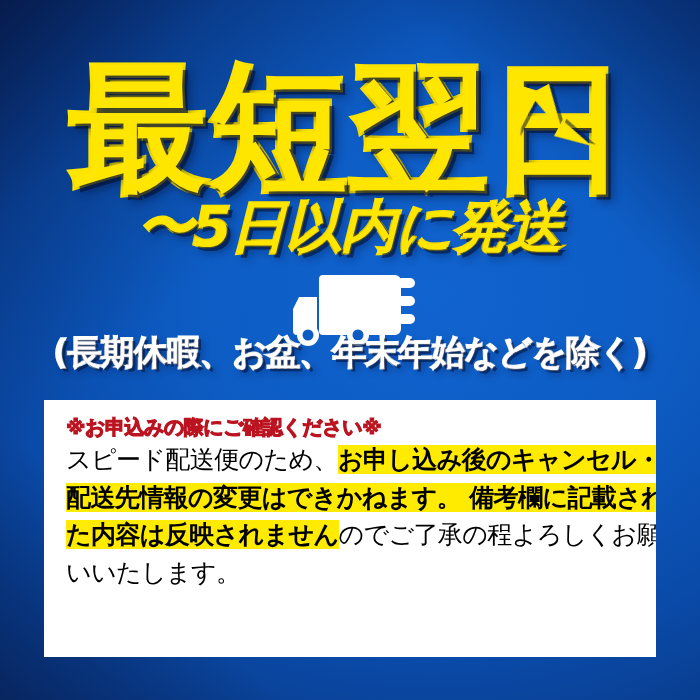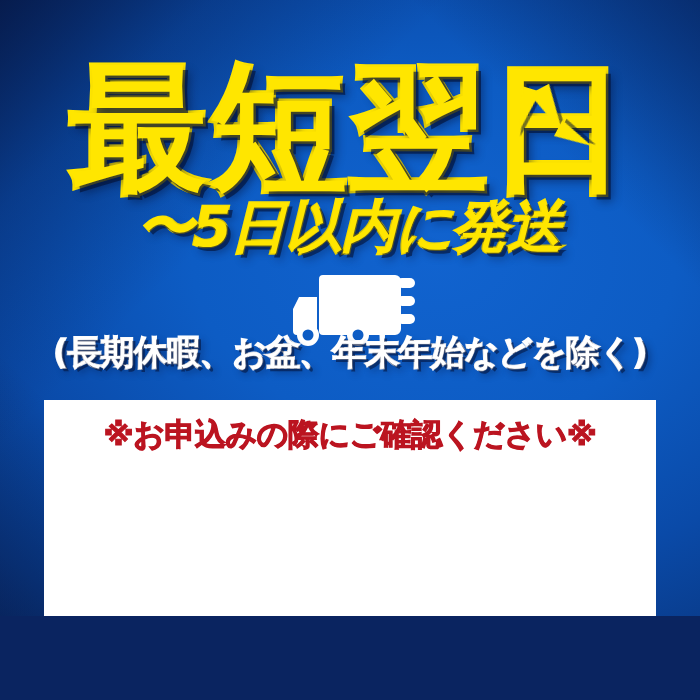--- a/index.html
+++ b/index.html
@@ -7,21 +7,21 @@
 
   html, body {
     width:700px; height:700px;
     overflow:hidden;
     background:#0a2460;
     font-family:"DejaVu Sans","Liberation Sans",sans-serif;
   }
 
   #banner {
     position:relative;
-    width:700px; height:616px;
+    width:700px; height:700px;
     overflow:hidden;
     
     background:
       radial-gradient(ellipse 115% 95% at 62% 42%,
         #1163cf 0%,
         #0d5cc4 30%,
         #0a4aa8 55%,
         #093a88 74%,
         #0a2a66 89%,
         #0a2158 100%);
@@ -149,23 +149,23 @@
     position:absolute;
     left:44px; top:400px;
     width:612px; height:257px;
     background:#ffffff;
     z-index:3;
     padding:14px 22px 0 22px;
     overflow:hidden;
   }
 
   .notice-heading {
-    text-align:center;
+    text-align:left;
     color:#bb1420;
-    font-size:31px;
+    font-size:20px;
     line-height:1.3;
     font-weight:700;
     white-space:nowrap;
     letter-spacing:-0.5px;
     -webkit-text-stroke:1.1px #bb1420;
     paint-order:stroke fill;
     margin-bottom:1px;
   }
 
   .notice-body {
@@ -218,15 +218,21 @@
       <rect x="112" y="25" width="18" height="10" rx="5" fill="#ffffff"></rect>
       <rect x="112" y="43" width="18" height="10" rx="5" fill="#ffffff"></rect>
     </svg>
   </div>
 
   <div class="line3">(長期休暇、お盆、年末年始などを除く)</div>
 
   <div class="notice-card">
     <div class="notice-heading">※お申込みの際にご確認ください※</div>
 
+    <div class="notice-body" id="notice-body">
+        <span class="ln"><span>スピード配送便のため、</span><mark class="hl">お申し込み後のキャンセル・</mark></span>
+        <span class="ln"><mark class="hl">配送先情報の変更はできかねます。 備考欄に記載され</mark></span>
+        <span class="ln"><mark class="hl">た内容は反映されません</mark><span>のでご了承の程よろしくお願</span></span>
+        <span class="ln"><span>いいたします。</span></span>
+      </div>
   </div>
 
 </div>
 
 </body></html>

